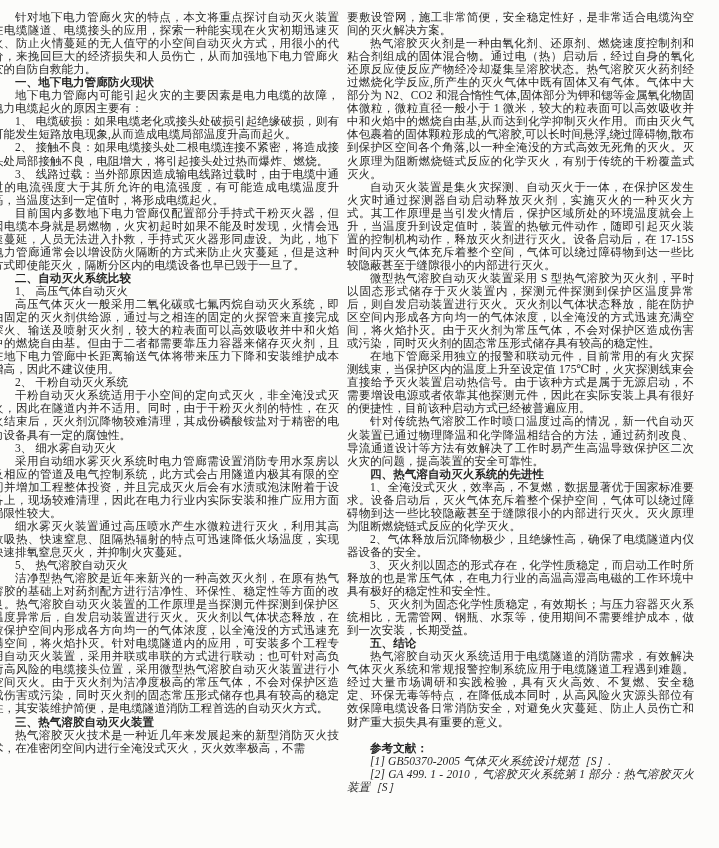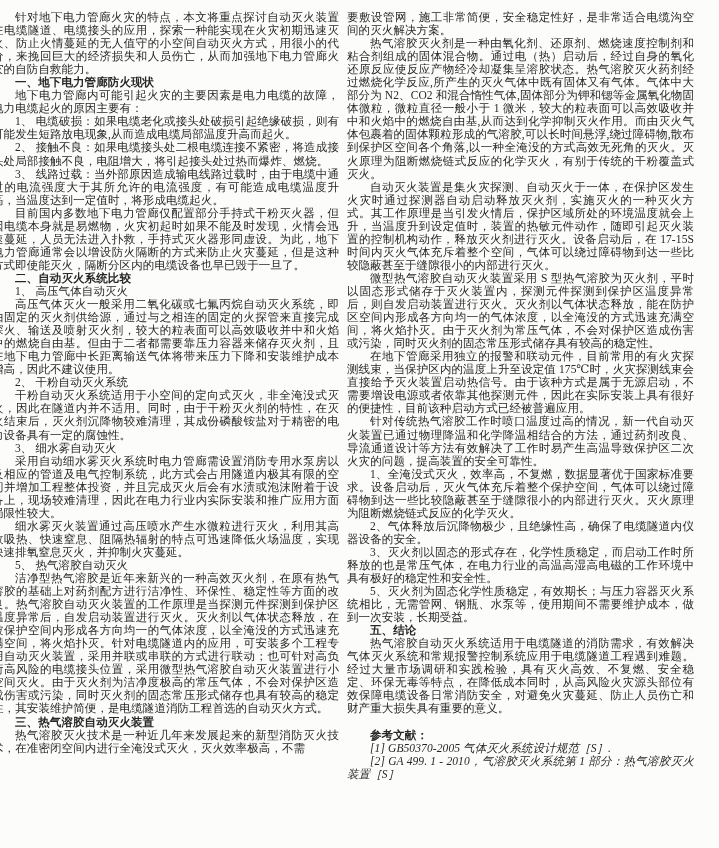--- a/index.html
+++ b/index.html
@@ -67,20 +67,21 @@
       <p class="heading">三、热气溶胶自动灭火装置</p>
       <p class="body">热气溶胶灭火技术是一种近几年来发展起来的新型消防灭火技术，在准密闭空间内进行全淹没式灭火，灭火效率极高，不需</p>
     </div>
   <div class="col" style="color: rgb(39, 39, 39);">
       <p class="body-cont">要敷设管网，施工非常简便，安全稳定性好，是非常适合电缆沟空间的灭火解决方案。</p>
       <p class="body">热气溶胶灭火剂是一种由氧化剂、还原剂、燃烧速度控制剂和粘合剂组成的固体混合物。通过电（热）启动后，经过自身的氧化还原反应使反应产物经冷却凝集呈溶胶状态。热气溶胶灭火药剂经过燃烧化学反应,所产生的灭火气体中既有固体又有气体。气体中大部分为 N2、CO2 和混合惰性气体,固体部分为钾和锶等金属氧化物固体微粒，微粒直径一般小于 1 微米，较大的粒表面可以高效吸收并中和火焰中的燃烧自由基,从而达到化学抑制灭火作用。而由灭火气体包裹着的固体颗粒形成的气溶胶,可以长时间悬浮,绕过障碍物,散布到保护区空间各个角落,以一种全淹没的方式高效无死角的灭火。灭火原理为阻断燃烧链式反应的化学灭火，有别于传统的干粉覆盖式灭火。</p>
       <p class="body">自动灭火装置是集火灾探测、自动灭火于一体，在保护区发生火灾时通过探测器自动启动释放灭火剂，实施灭火的一种灭火方式。其工作原理是当引发火情后，保护区域所处的环境温度就会上升，当温度升到设定值时，装置的热敏元件动作，随即引起灭火装置的控制机构动作，释放灭火剂进行灭火。设备启动后，在 17-15S 时间内灭火气体充斥着整个空间，气体可以绕过障碍物到达一些比较隐蔽甚至于缝隙很小的内部进行灭火。</p>
       <p class="body">微型热气溶胶自动灭火装置采用 S 型热气溶胶为灭火剂，平时以固态形式储存于灭火装置内，探测元件探测到保护区温度异常后，则自发启动装置进行灭火。灭火剂以气体状态释放，能在防护区空间内形成各方向均一的气体浓度，以全淹没的方式迅速充满空间，将火焰扑灭。由于灭火剂为常压气体，不会对保护区造成伤害或污染，同时灭火剂的固态常压形式储存具有较高的稳定性。</p>
       <p class="body">在地下管廊采用独立的报警和联动元件，目前常用的有火灾探测线束，当保护区内的温度上升至设定值 175℃时，火灾探测线束会直接给予灭火装置启动热信号。由于该种方式是属于无源启动，不需要增设电源或者依靠其他探测元件，因此在实际安装上具有很好的便捷性，目前该种启动方式已经被普遍应用。</p>
       <p class="body">针对传统热气溶胶工作时喷口温度过高的情况，新一代自动灭火装置已通过物理降温和化学降温相结合的方法，通过药剂改良、导流通道设计等方法有效解决了工作时易产生高温导致保护区二次火灾的问题，提高装置的安全可靠性。</p>
+      <p class="heading">四、热气溶自动灭火系统的先进性</p>
       <p class="body">1、全淹没式灭火，效率高，不复燃，数据显著优于国家标准要求。设备启动后，灭火气体充斥着整个保护空间，气体可以绕过障碍物到达一些比较隐蔽甚至于缝隙很小的内部进行灭火。灭火原理为阻断燃烧链式反应的化学灭火。</p>
       <p class="body">2、气体释放后沉降物极少，且绝缘性高，确保了电缆隧道内仪器设备的安全。</p>
       <p class="body">3、灭火剂以固态的形式存在，化学性质稳定，而启动工作时所释放的也是常压气体，在电力行业的高温高湿高电磁的工作环境中具有极好的稳定性和安全性。</p>
       <p class="body">5、灭火剂为固态化学性质稳定，有效期长；与压力容器灭火系统相比，无需管网、钢瓶、水泵等，使用期间不需要维护成本，做到一次安装，长期受益。</p>
       <p class="heading">五、结论</p>
       <p class="body">热气溶胶自动灭火系统适用于电缆隧道的消防需求，有效解决气体灭火系统和常规报警控制系统应用于电缆隧道工程遇到难题。经过大量市场调研和实践检验，具有灭火高效、不复燃、安全稳定、环保无毒等特点，在降低成本同时，从高风险火灾源头部位有效保障电缆设备日常消防安全，对避免火灾蔓延、防止人员伤亡和财产重大损失具有重要的意义。</p>
       <p class="ref-heading">参考文献：</p>
       <p class="reference">[1] GB50370-2005 气体灭火系统设计规范［S］.</p>
       <p class="reference">[2] GA 499. 1 - 2010，气溶胶灭火系统第 1 部分：热气溶胶灭火装置［S］</p>
     </div>

